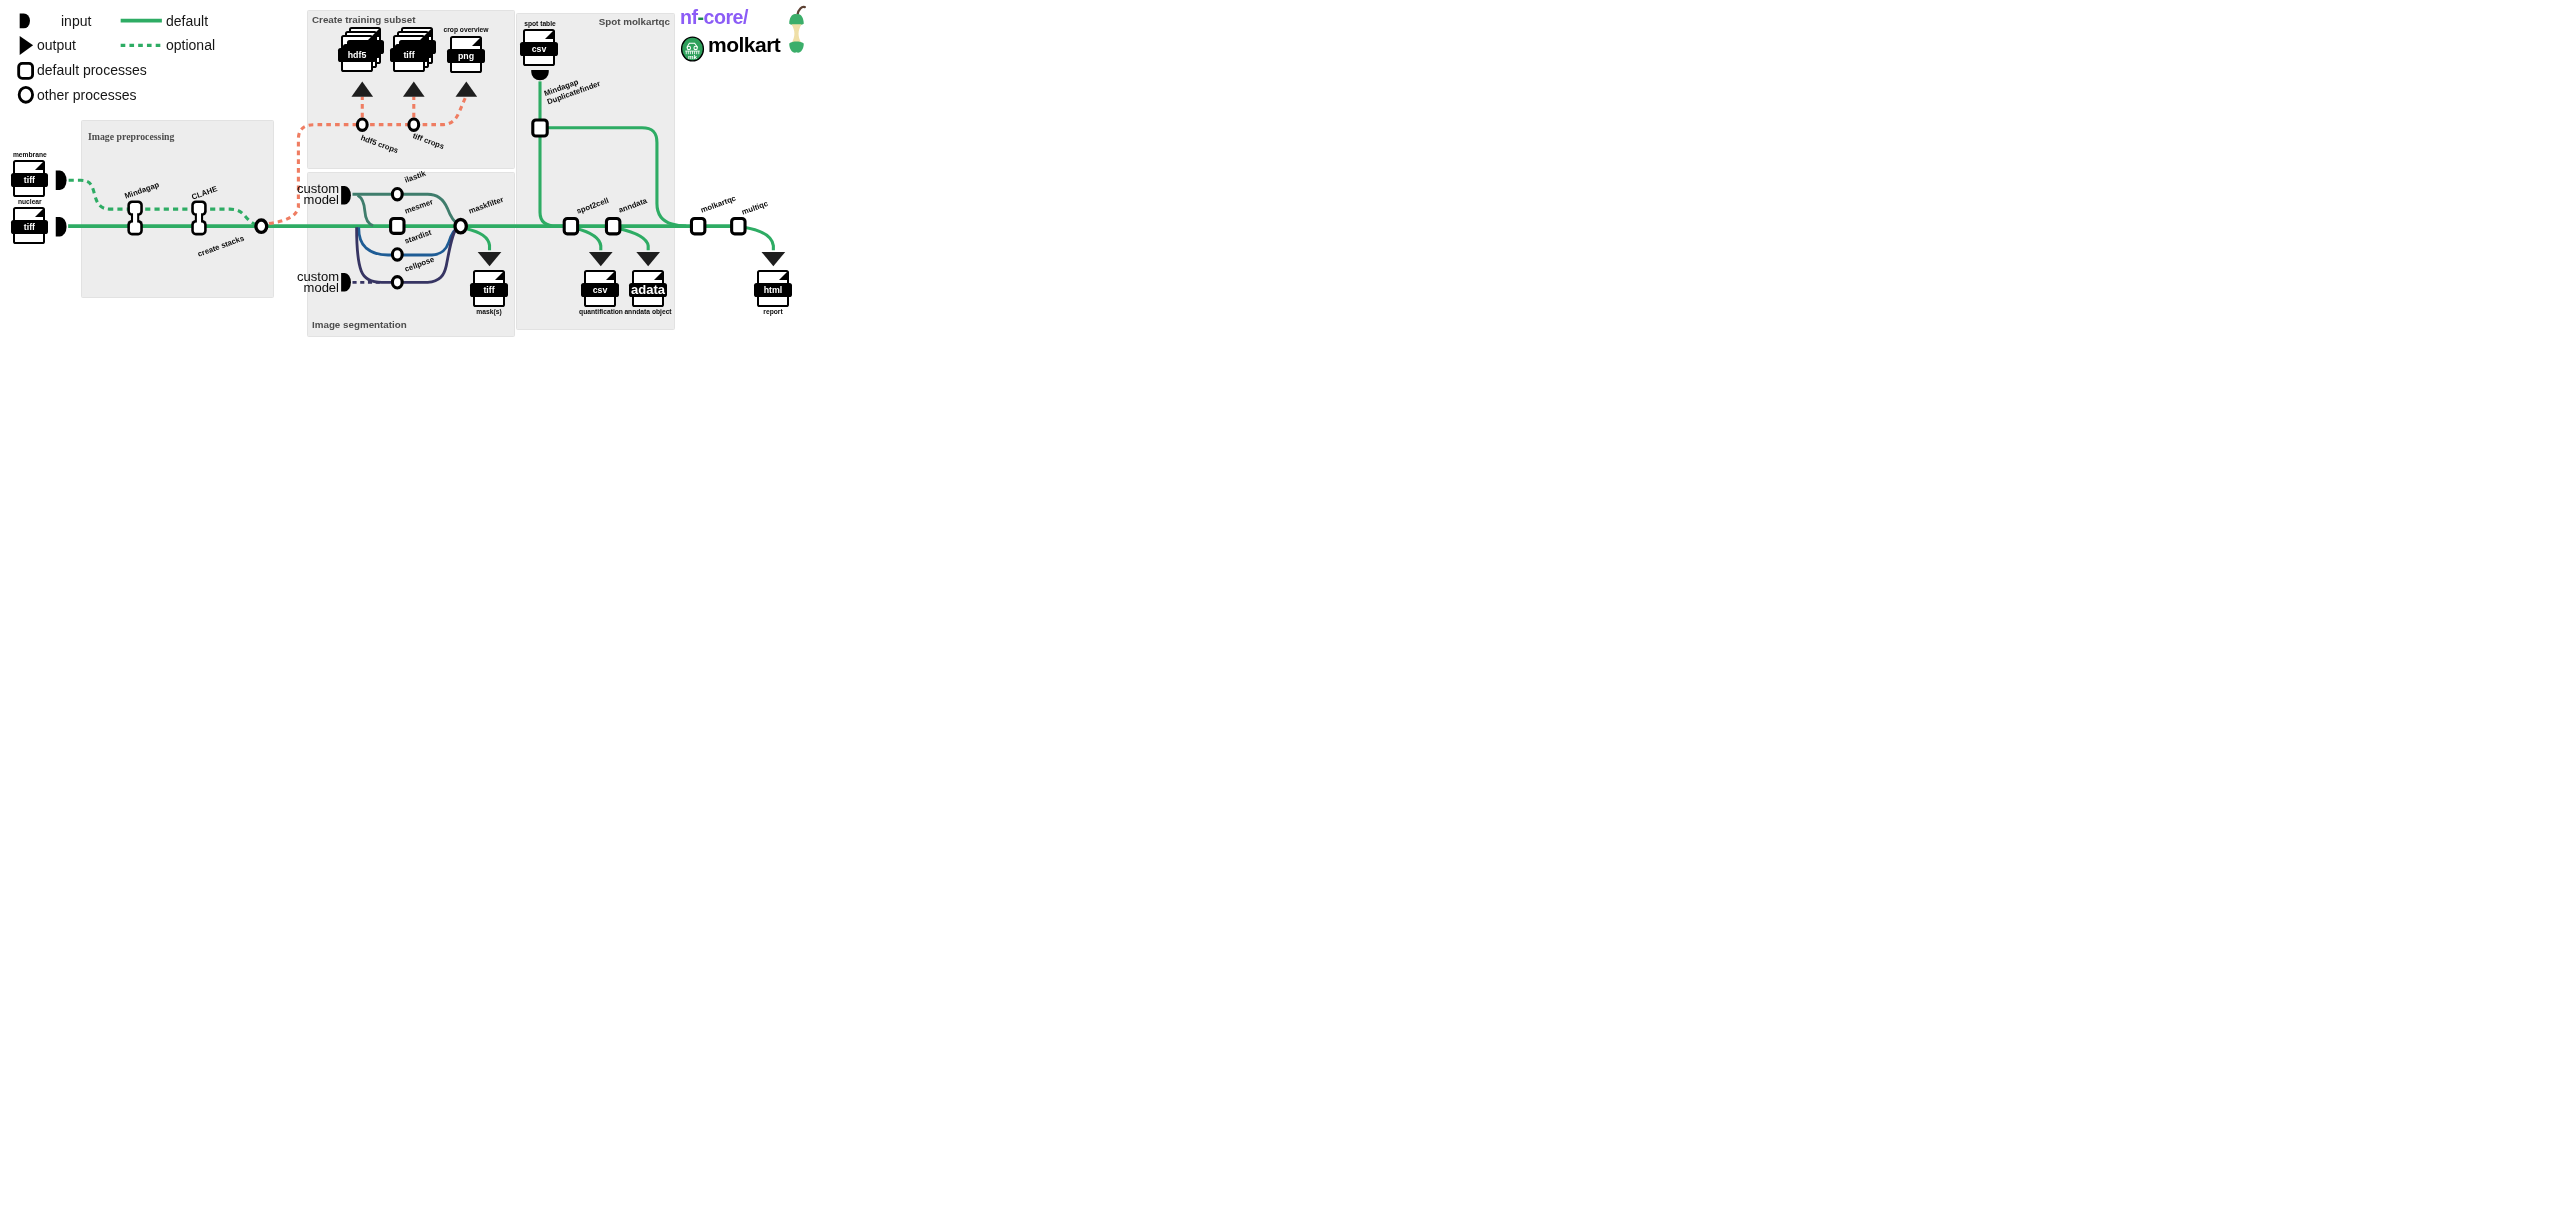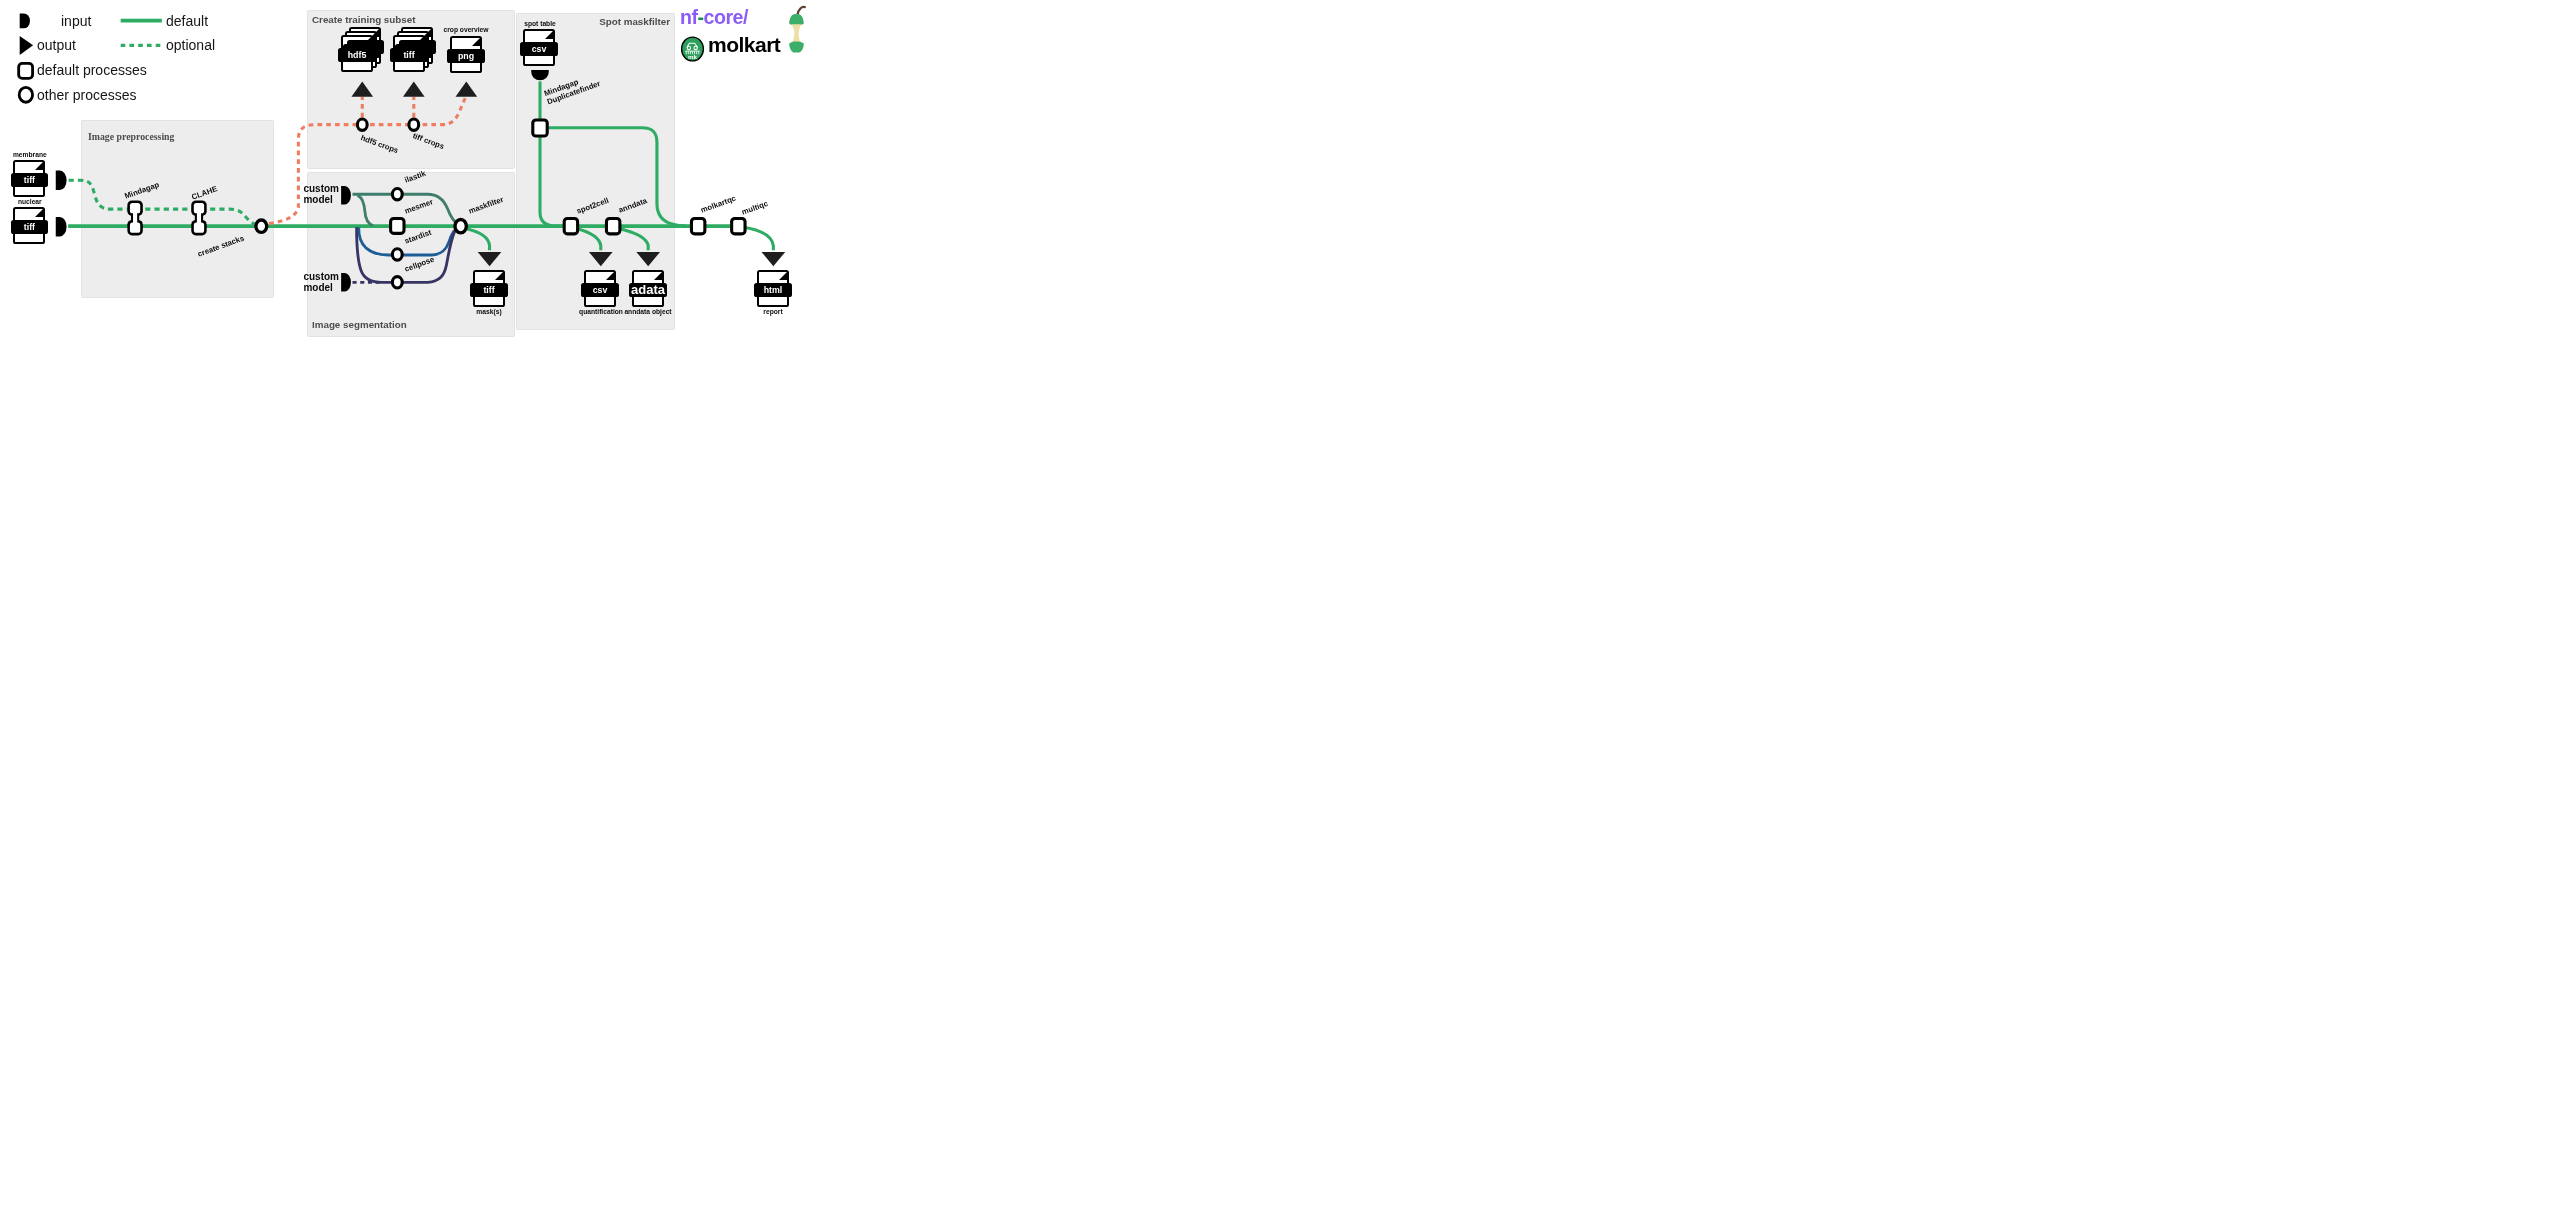--- a/index.html
+++ b/index.html
@@ -17,40 +17,40 @@
   .doc{position:absolute;width:28px;height:33px;background:#fff;border:2.3px solid #000;border-radius:2.6px;}
   .doc .fold{position:absolute;top:0;right:0;width:0;height:0;
              border-bottom:8.8px solid #000;border-left:8.8px solid transparent;}
   .doc .band{position:absolute;left:-4.6px;right:-4.6px;top:10.8px;height:14px;background:#000;border-radius:2.6px;
              color:#fff;font-weight:bold;font-size:8.8px;line-height:14px;text-align:center;z-index:2;}
   .doc .band.small{font-size:13px;}
   .stack{position:absolute;width:49px;height:47px;z-index:3;}
   .stack .doc{left:0;top:8.2px;}
   .stack .doc.mid{left:4.1px;top:4.1px;}
   .stack .doc.back{left:8.2px;top:0;}
-  .two-line{position:absolute;font-weight:bold;font-size:10px;line-height:10.8px;color:#0B0B0B;
-            text-align:left;z-index:5;white-space:nowrap;}
+  .two-line{position:absolute;font-weight:normal;font-size:13px;line-height:10.8px;color:#0B0B0B;
+            text-align:right;z-index:5;white-space:nowrap;}
   .logo-line1{position:absolute;left:680px;top:6.2px;font-size:19.6px;font-weight:bold;letter-spacing:-0.5px;z-index:6;white-space:nowrap;}
   .logo-line2{position:absolute;left:708px;top:33px;font-size:21px;font-weight:bold;letter-spacing:-0.5px;color:#000;z-index:6;white-space:nowrap;}
   svg{overflow:visible;}
 </style>
 </head>
 <body>
 
 <div id="canvas">
 
   <div class="panel" style="left:81px;top:120px;width:193px;height:178px;"></div>
   <div class="panel" style="left:307px;top:10.3px;width:208px;height:159px;"></div>
   <div class="panel" style="left:307px;top:172px;width:208px;height:165px;"></div>
   <div class="panel" style="left:516px;top:13.4px;width:159px;height:317px;"></div>
 
   <div class="panel-title" style="left:88px;top:131px;font-family:Liberation Serif, serif;">Image preprocessing</div>
   <div class="panel-title" style="left:312px;top:14px;">Create training subset</div>
   <div class="panel-title" style="left:312px;top:319px;">Image segmentation</div>
-  <div class="panel-title" style="right:138px;top:16px;">Spot maskfilter</div>
+  <div class="panel-title" style="right:138px;top:16px;">Spot molkartqc</div>
 
   <svg id="wires" width="808" height="340" viewBox="0 0 1568 660">
 
     <path d="M234 40 H314" fill="none" stroke-width="7" stroke="#2EAC64"></path>
     <path d="M234 88 H314" fill="none" stroke-width="6.5" stroke-dasharray="9 8" stroke="#2EAC64"></path>
 
     <path d="M38 26 h8 a12 14.5 0 0 1 0 29 h-8 z" fill="#000"></path>
     <polygon points="38,70 64,88 38,107" fill="#000"></polygon>
     <rect x="36" y="123" width="27" height="29" rx="7" fill="#fff" stroke="#000" stroke-width="5.5"></rect>
     <ellipse cx="50" cy="184" rx="13" ry="14.5" fill="#fff" stroke="#000" stroke-width="5.5"></ellipse>

